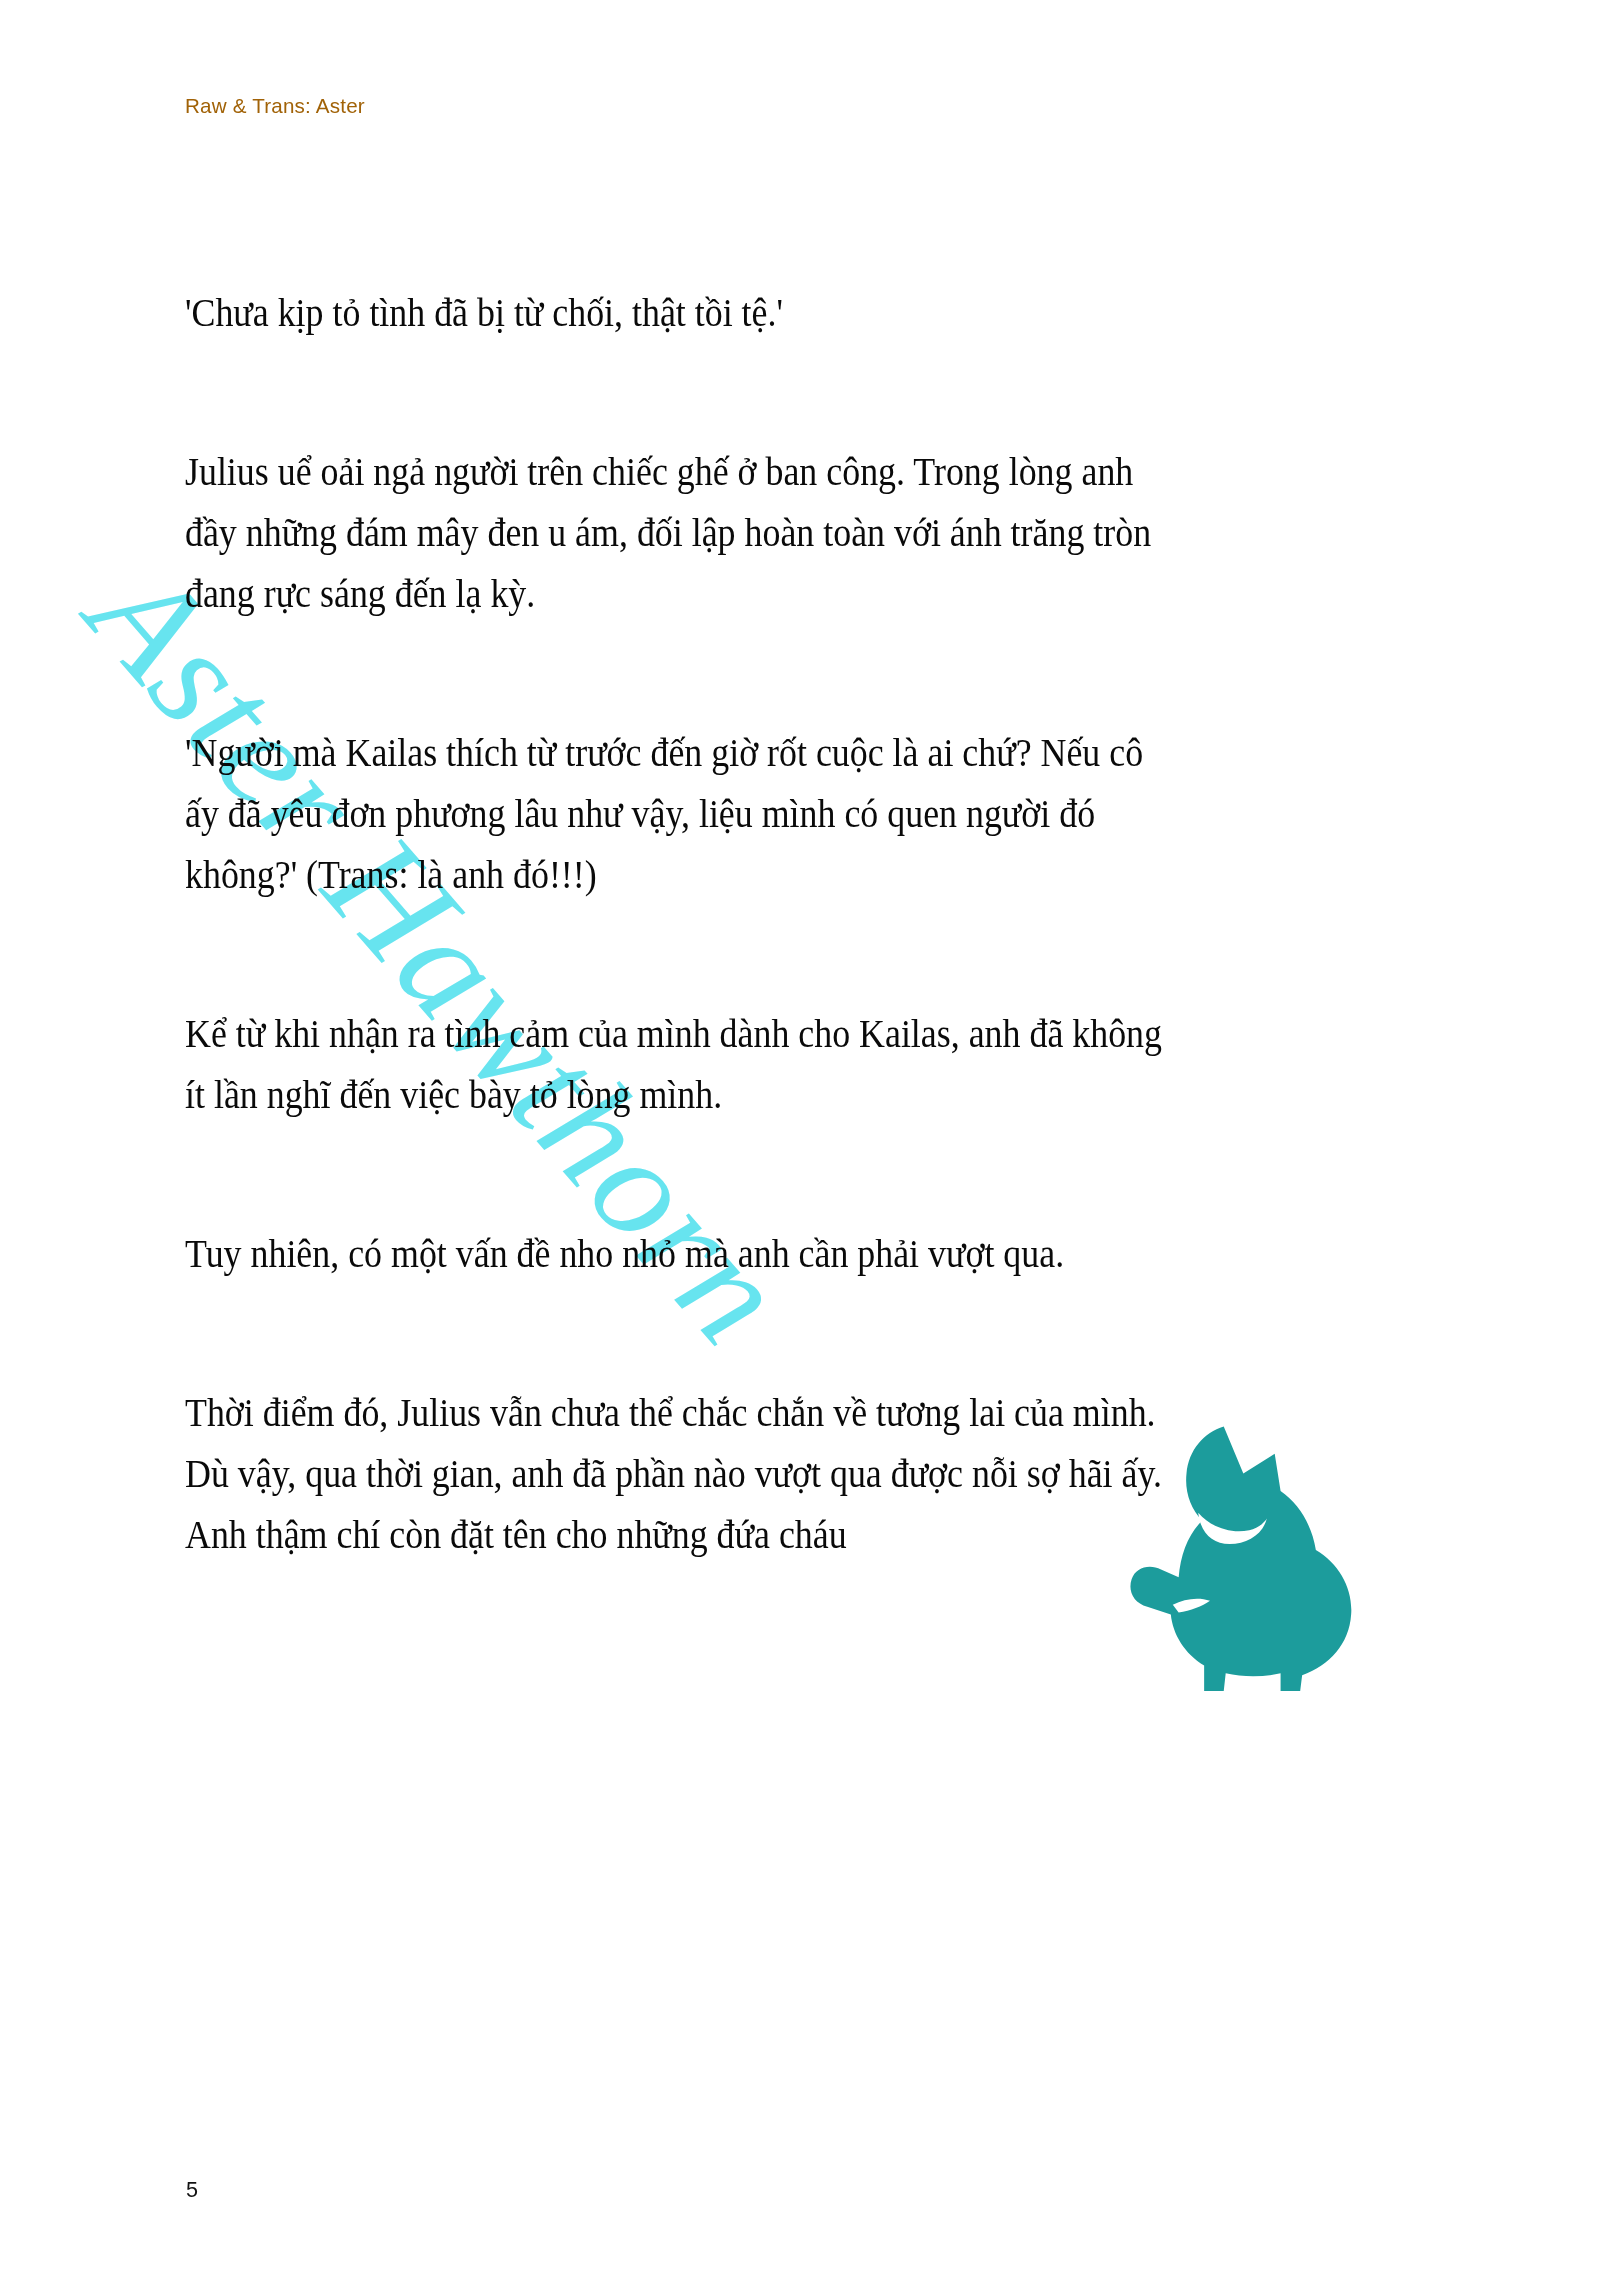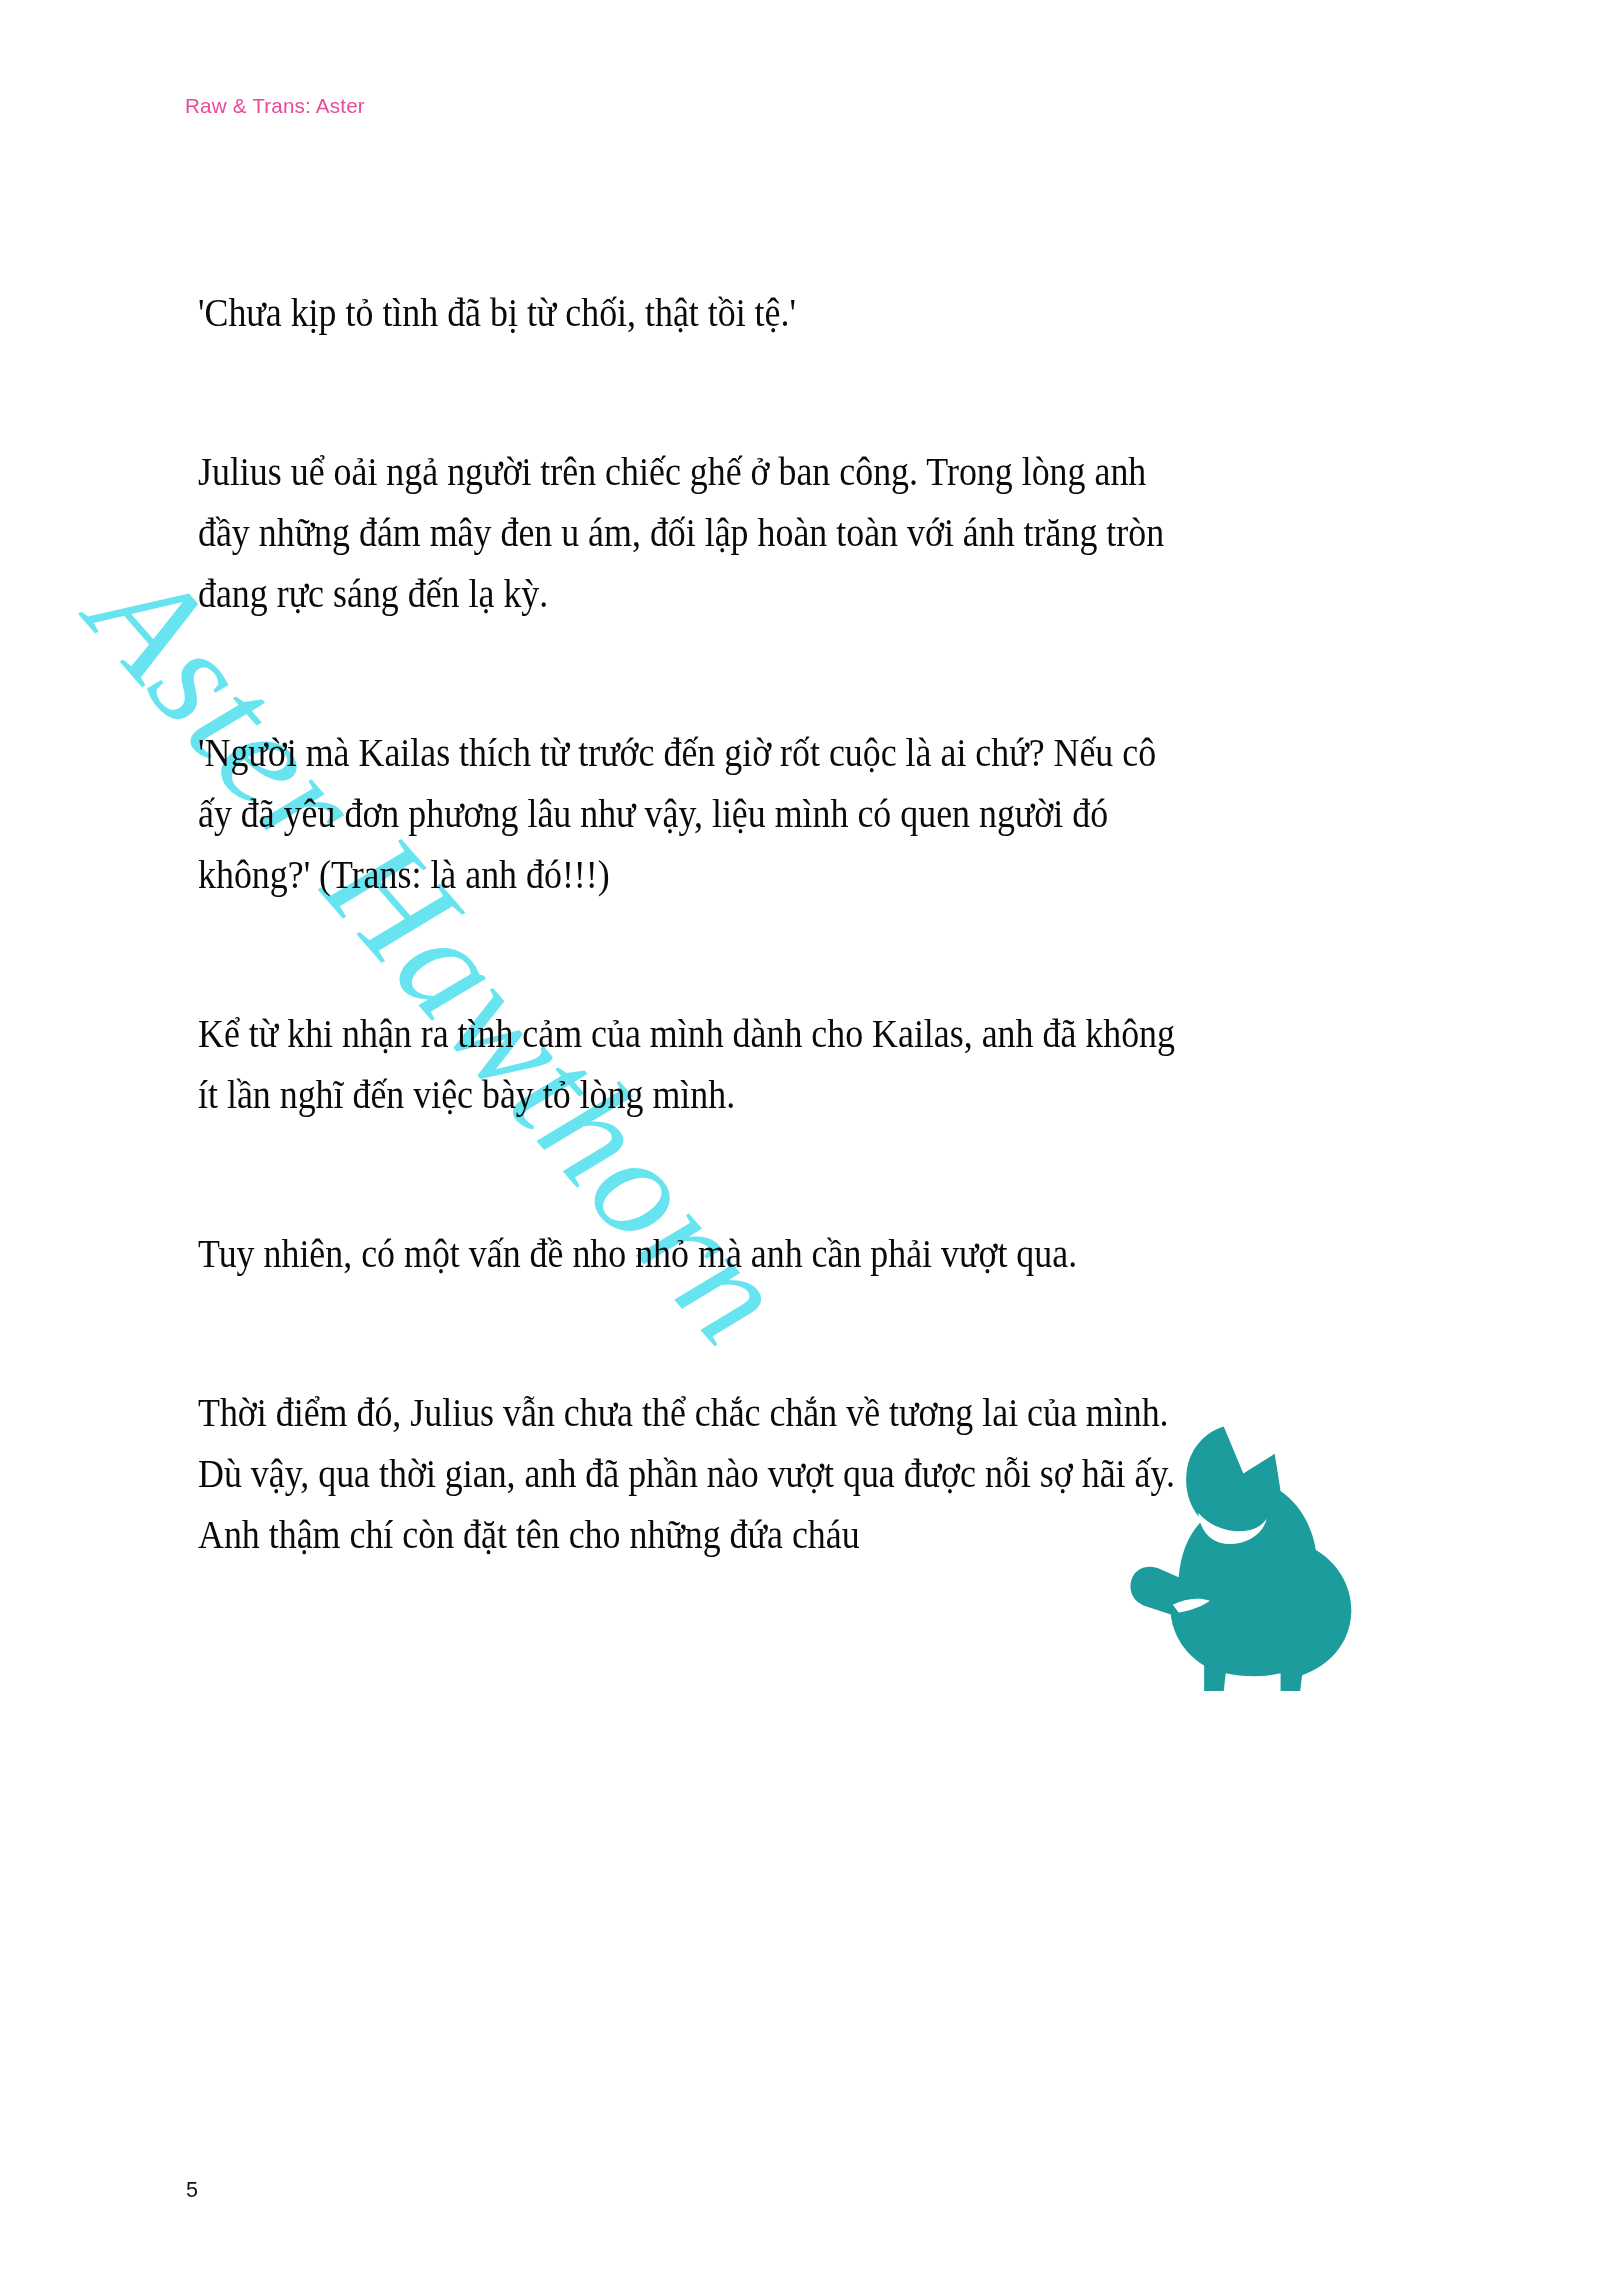--- a/index.html
+++ b/index.html
@@ -19,30 +19,30 @@
   }
 
   
   .running-header {
     position: absolute;
     top: 94px;
     left: 185px;
     font-family: "Liberation Sans", "DejaVu Sans", sans-serif;
     font-size: 20.6px;
     line-height: 1.2;
-    color: #ec4899;
+    color: #a16207;
     letter-spacing: 0.2px;
     white-space: nowrap;
   }
 
   
   .body-column {
     position: absolute;
     top: 282px;
-    left: 198px;
+    left: 185px;
     width: 1078px;
     z-index: 3;
   }
 
   .para {
     font-size: 39px;
     line-height: 61px;
     color: #0a0a0a;
     margin: 0 0 59px 0;
     font-family: "Liberation Serif", "DejaVu Serif", serif;

